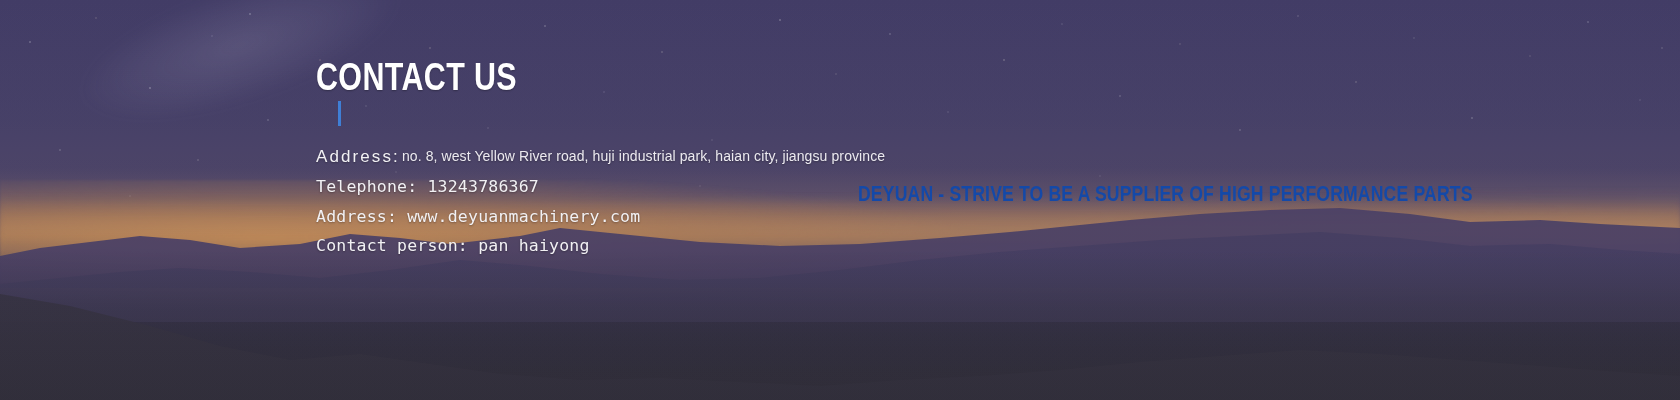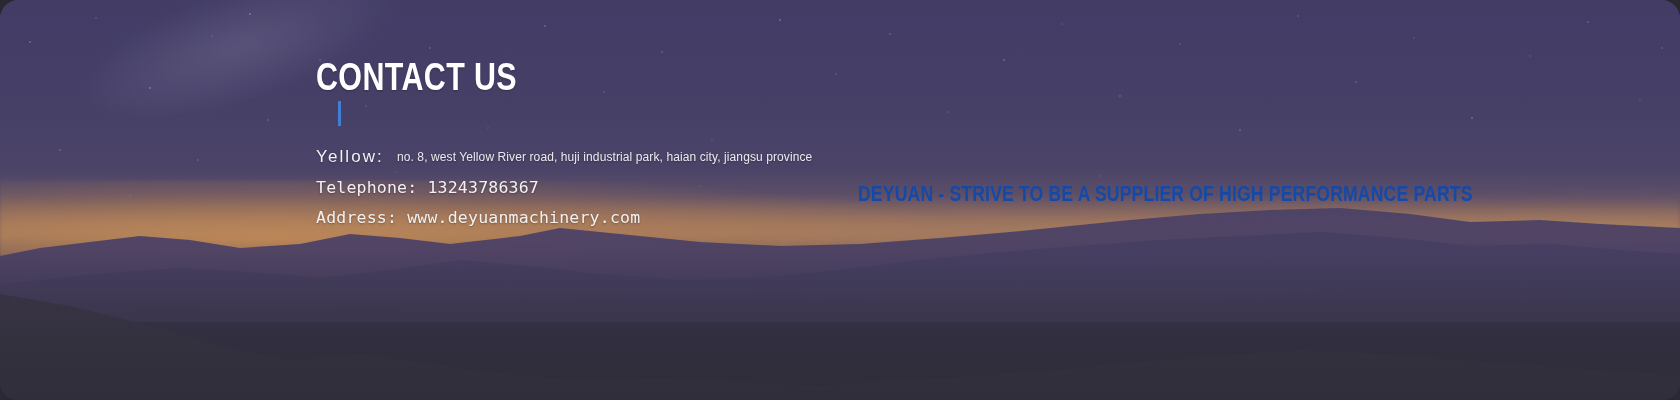--- a/index.html
+++ b/index.html
@@ -10,21 +10,20 @@
   body {
     font-family: "Liberation Sans", sans-serif;
   }
 
   .banner {
     position: relative;
     width: 1680px;
     height: 400px;
     overflow: hidden;
     background: #46406b;
-    border-radius: 19px;
   }
 
   
   .sky {
     position: absolute;
     inset: 0;
     background:
       linear-gradient(to bottom,
         #453f6b 0%,
         #474168 30%,
@@ -213,24 +212,24 @@
 
   .addr-label {
     font-family: "Liberation Sans", sans-serif;
     font-size: 17px;
     letter-spacing: 2.1px;
     color: #f2f1f4;
   }
 
   .addr-value {
     font-family: "Liberation Sans", sans-serif;
-    font-size: 12px;
+    font-size: 14px;
     letter-spacing: 0.1px;
     color: #eceaf0;
-    margin-left: 13px;
+    margin-left: 2px;
     position: relative;
     top: -1px;
   }
 
   .slogan {
     position: absolute;
     left: 858px;
     top: 183px;
     color: #1449a8;
     font-family: "Liberation Sans Narrow", "Liberation Sans", sans-serif;
@@ -280,29 +279,30 @@
 
   <div class="content">
 
     <div class="headline">CONTACT US</div>
 
     <div class="accent-bar"></div>
 
     <div class="details">
 
       <div class="line addr-line">
-        <span class="addr-label">Yellow:</span>
+        <span class="addr-label">Address:</span>
         <span class="addr-value">no. 8, west Yellow River road, huji industrial park, haian city, jiangsu province</span>
       </div>
 
       <div class="line">Telephone: 13243786367</div>
 
 
 
       <div class="line">Address: www.deyuanmachinery.com</div>
 
+      <div class="line">Contact person: pan haiyong</div>
 
     </div>
 
     <div class="slogan">DEYUAN - STRIVE TO BE A SUPPLIER OF HIGH PERFORMANCE PARTS</div>
 
   </div>
 </div>
 
 </body></html>

